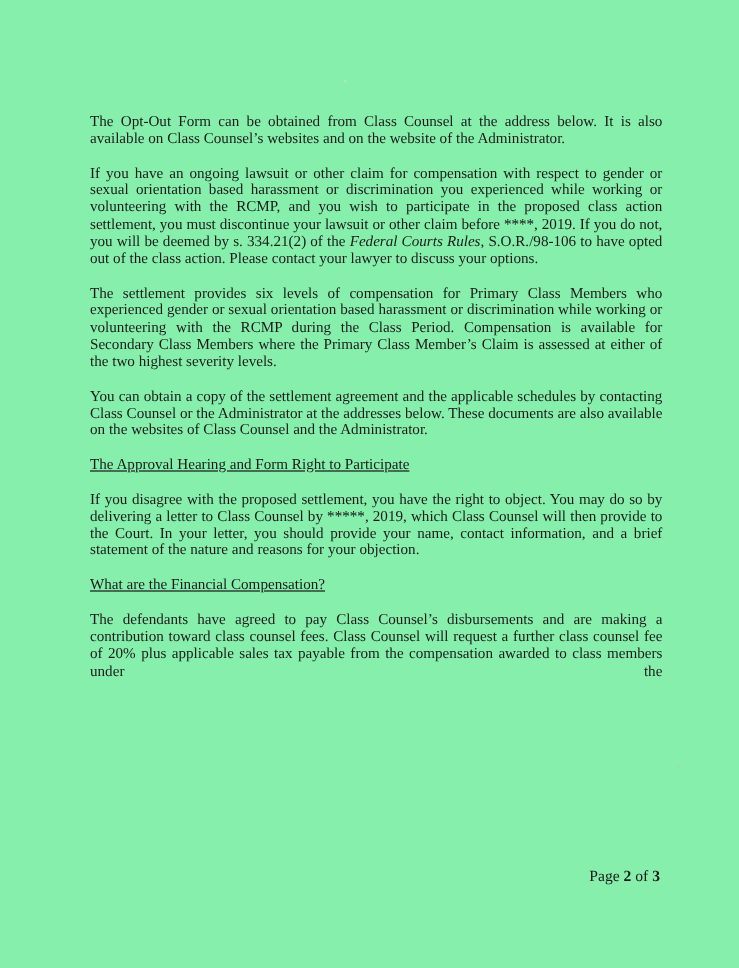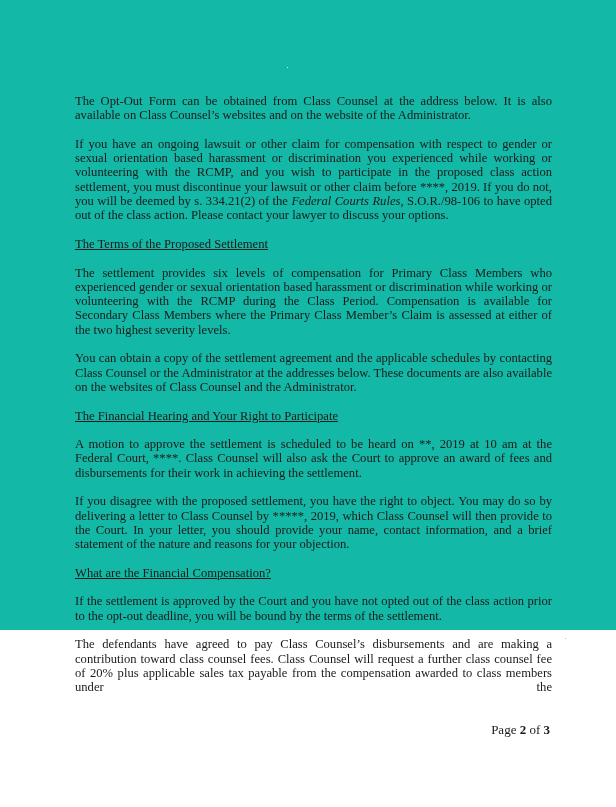--- a/index.html
+++ b/index.html
@@ -1,19 +1,19 @@
 <!DOCTYPE html>
 <html><head>
   <meta charset="utf-8">
   <style>
     html, body { margin: 0; padding: 0; background: #ffffff; }
     body { width: 616px; height: 807px; overflow: hidden; position: relative; }
     .page {
-      position: absolute; left: 0; top: 0; width: 616px; height: 630px;
-      background: #14b8a6;
+      position: absolute; left: 0; top: 0; width: 616px; height: 807px;
+      background: #86efac;
     }
     .content {
       position: absolute; left: 75px; top: 94px; width: 477px;
       font-family: "Liberation Serif", serif;
       font-size: 12.6px; line-height: 14.3px; color: #1a1a1a;
     }
     .para { margin: 0 0 14.3px 0; text-align: justify; }
     .para.last-line-left { text-align-last: left; }
     .heading { margin: 0 0 14.3px 0; text-decoration: underline; text-underline-offset: 1px; }
     .footer {
@@ -23,28 +23,25 @@
     .footer b { font-weight: bold; }
     .speck { position: absolute; width: 1px; height: 1px; background: #bbb; }
   </style>
 </head>
 <body>
 
 <div class="page">
   <div class="content" id="content">
       <p class="para last-line-left"><span>The Opt-Out Form can be obtained from Class Counsel at the address below. It is also available on Class Counsel’s websites and on the website of the Administrator.</span></p>
       <p class="para last-line-left"><span>If you have an ongoing lawsuit or other claim for compensation with respect to gender or sexual orientation based harassment or discrimination you experienced while working or volunteering with the RCMP, and you wish to participate in the proposed class action settlement, you must discontinue your lawsuit or other claim before ****, 2019. If you do not, you will be deemed by s. 334.21(2) of the </span><i>Federal Courts Rules</i><span>, S.O.R./98-106 to have opted out of the class action. Please contact your lawyer to discuss your options.</span></p>
-      <p class="heading"><span>The Terms of the Proposed Settlement</span></p>
       <p class="para last-line-left"><span>The settlement provides six levels of compensation for Primary Class Members who experienced gender or sexual orientation based harassment or discrimination while working or volunteering with the RCMP during the Class Period. Compensation is available for Secondary Class Members where the Primary Class Member’s Claim is assessed at either of the two highest severity levels.</span></p>
       <p class="para last-line-left"><span>You can obtain a copy of the settlement agreement and the applicable schedules by contacting Class Counsel or the Administrator at the addresses below. These documents are also available on the websites of Class Counsel and the Administrator.</span></p>
-      <p class="heading"><span>The Financial Hearing and Your Right to Participate</span></p>
-      <p class="para last-line-left"><span>A motion to approve the settlement is scheduled to be heard on **, 2019 at 10 am at the Federal Court, ****. Class Counsel will also ask the Court to approve an award of fees and disbursements for their work in achieving the settlement.</span></p>
+      <p class="heading"><span>The Approval Hearing and Form Right to Participate</span></p>
       <p class="para last-line-left"><span>If you disagree with the proposed settlement, you have the right to object. You may do so by delivering a letter to Class Counsel by *****, 2019, which Class Counsel will then provide to the Court. In your letter, you should provide your name, contact information, and a brief statement of the nature and reasons for your objection.</span></p>
       <p class="heading"><span>What are the Financial Compensation?</span></p>
-      <p class="para last-line-left"><span>If the settlement is approved by the Court and you have not opted out of the class action prior to the opt-out deadline, you will be bound by the terms of the settlement.</span></p>
       <p class="para" style="text-align-last: justify;"><span>The defendants have agreed to pay Class Counsel’s disbursements and are making a contribution toward class counsel fees. Class Counsel will request a further class counsel fee of 20% plus applicable sales tax payable from the compensation awarded to class members under the</span></p>
     </div>
 
   <div class="footer">
     <span>Page</span> 
     <b>2</b> 
     <span>of</span> 
     <b>3</b>
   </div>
 

